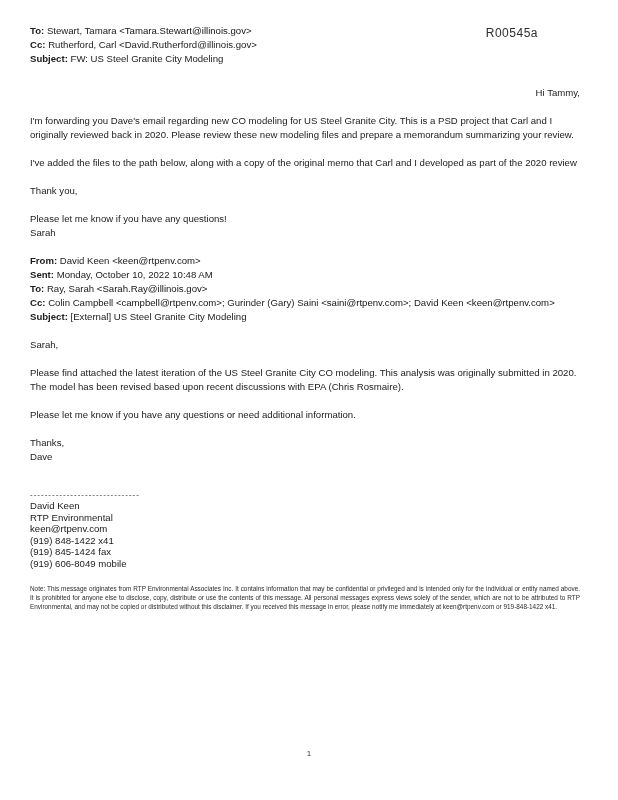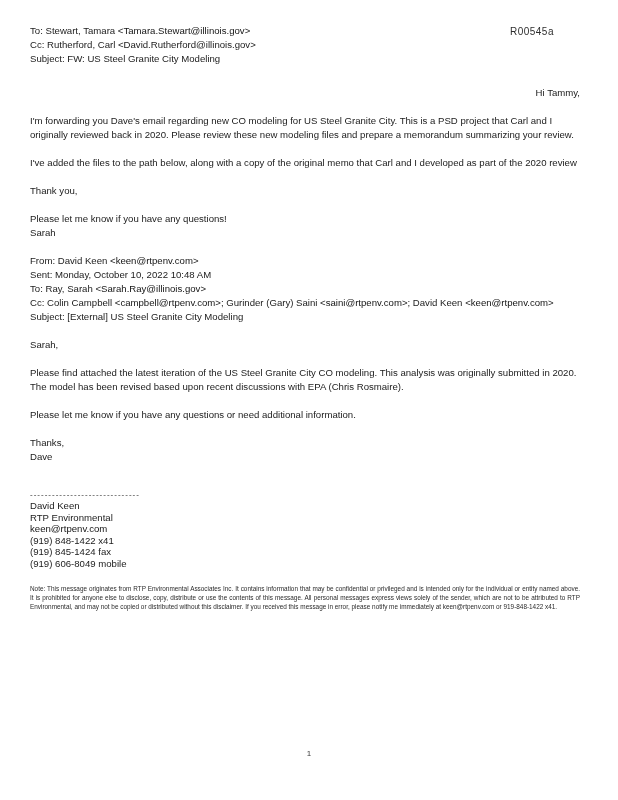--- a/index.html
+++ b/index.html
@@ -11,33 +11,33 @@
     color: #1b1b1b;
     overflow: hidden;
   }
   .page {
     position: absolute; inset: 0;
     background: #ffffff;
     filter: blur(0.32px);
   }
   .stamp {
     position: absolute;
-    top: 26px; right: 64px;
-    font-size: 10px;
+    top: 26px; right: 80px;
+    font-size: 12px;
     color: #2e2e2e;
     letter-spacing: 0.5px;
   }
   .content {
     position: absolute;
     left: 30px; top: 24px;
     width: 550px;
     font-size: 9.6px;
     line-height: 14px;
   }
-  .b { font-weight: normal; }
+  .b { font-weight: bold; }
   .u { }
   .email { color: #141414; }
   .hdr-line { }
   .para { margin-top: 14px; }
   .gap-lg { margin-top: 20px; text-align: right; }
   .closing-line { }
   .sig-block {
     margin-top: 26px;
     line-height: 11.5px;
   }

